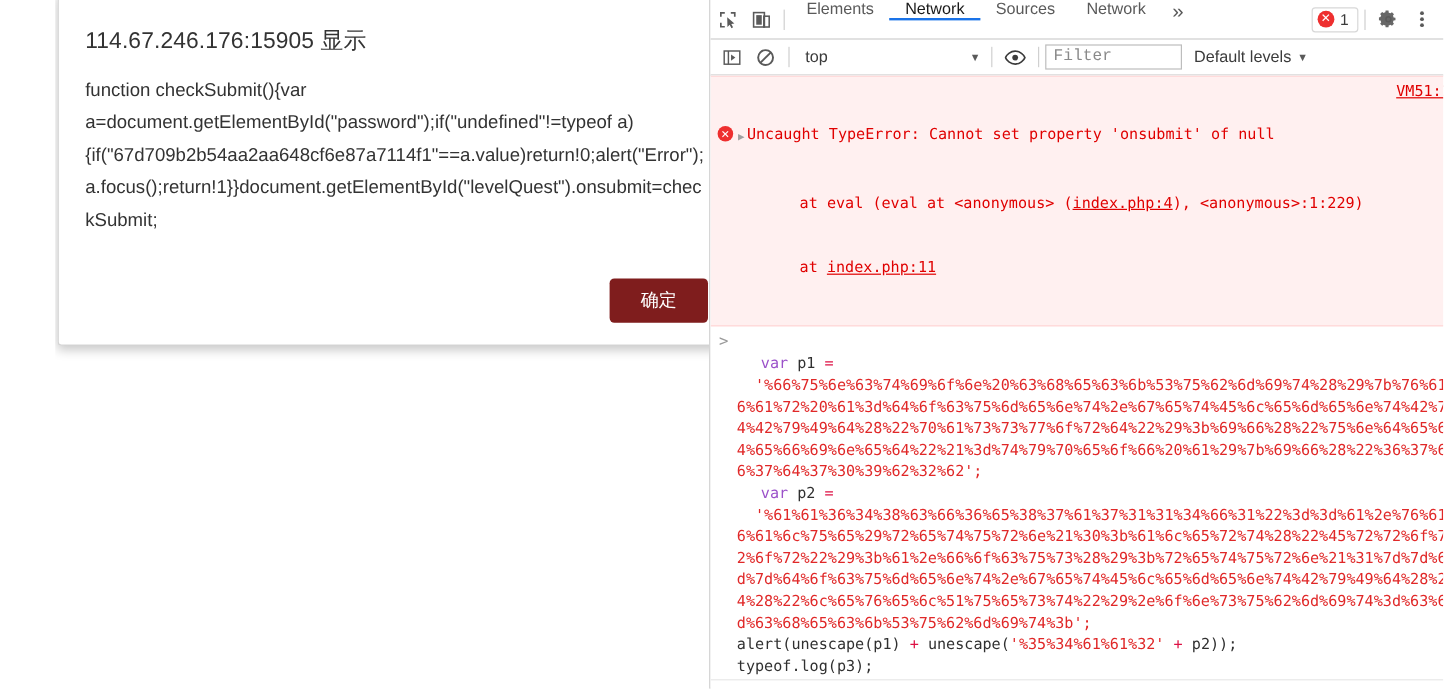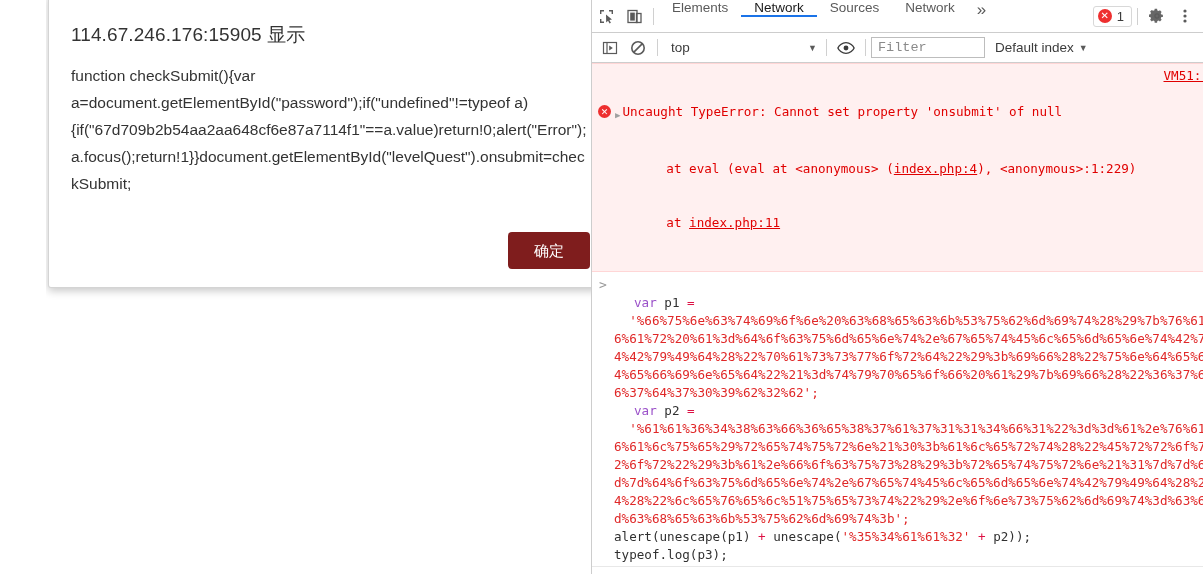--- a/index.html
+++ b/index.html
@@ -300,21 +300,21 @@
       <div class="tb-sep"></div>
       <div class="dt-icon-btn" title="Create live expression">
         <svg width="18" height="14" viewBox="0 0 20 14">
           <path d="M10 1C5.5 1 2 4.4 1 7c1 2.6 4.5 6 9 6s8-3.4 9-6c-1-2.6-4.5-6-9-6z" fill="none" stroke="#3b3b3b" stroke-width="1.5"></path>
           <circle cx="10" cy="7" r="2.7" fill="#3b3b3b"></circle>
         </svg>
       </div>
       <div class="tb-sep"></div>
       <input class="filter-input" type="text" placeholder="Filter" style="">
       <div class="levels">
-        <span>Default index</span>
+        <span>Default levels</span>
         <span class="caret">▼</span>
       </div>
     </div>
 
     <div class="console-body">
 
       <div class="msg-error">
         <div class="err-row1">
           <span class="err-ic">✕</span>
           <span class="err-tri">▶</span>

